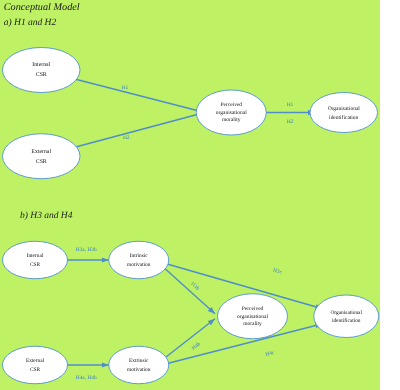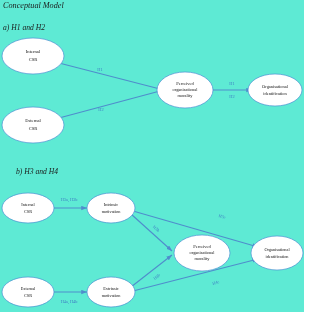--- a/index.html
+++ b/index.html
@@ -4,39 +4,39 @@
 <style>
   html, body {
     margin: 0;
     padding: 0;
     background: #ffffff;
   }
   #page {
     position: relative;
     width: 304px;
     height: 312px;
-    background: #5eead4;
+    background: #bef264;
     overflow: hidden;
     font-family: "Liberation Serif", serif;
   }
   .caption {
     position: absolute;
     font-family: "Liberation Serif", serif;
     font-style: italic;
     color: #1a1a1a;
     white-space: nowrap;
   }
   #title-conceptual-model {
     left: 3px;
     top: 1px;
     font-size: 8.2px;
   }
   #subtitle-panel-a {
     left: 3px;
-    top: 23px;
+    top: 13px;
     font-size: 7.6px;
   }
   #subtitle-panel-b {
     left: 16px;
     top: 167px;
     font-size: 7.6px;
   }
   svg.diagram {
     position: absolute;
     left: 0;

